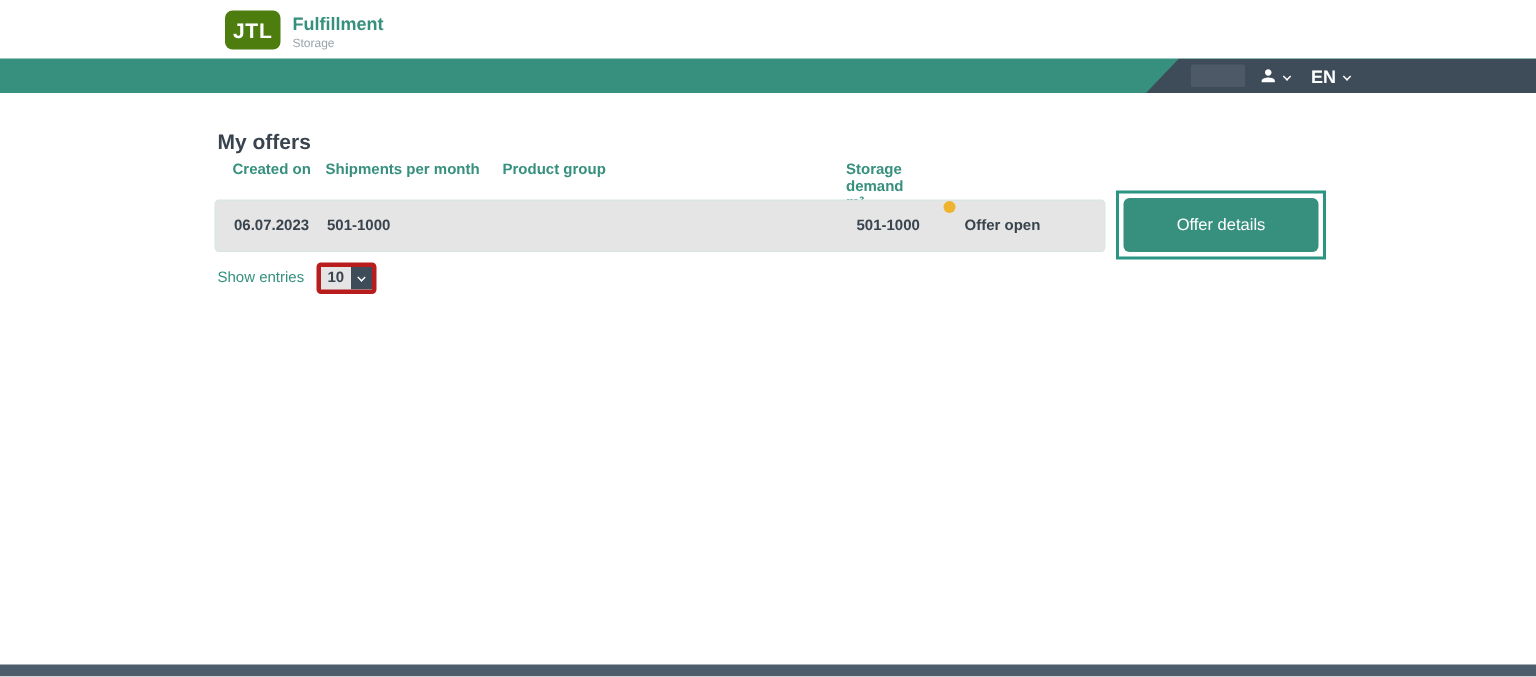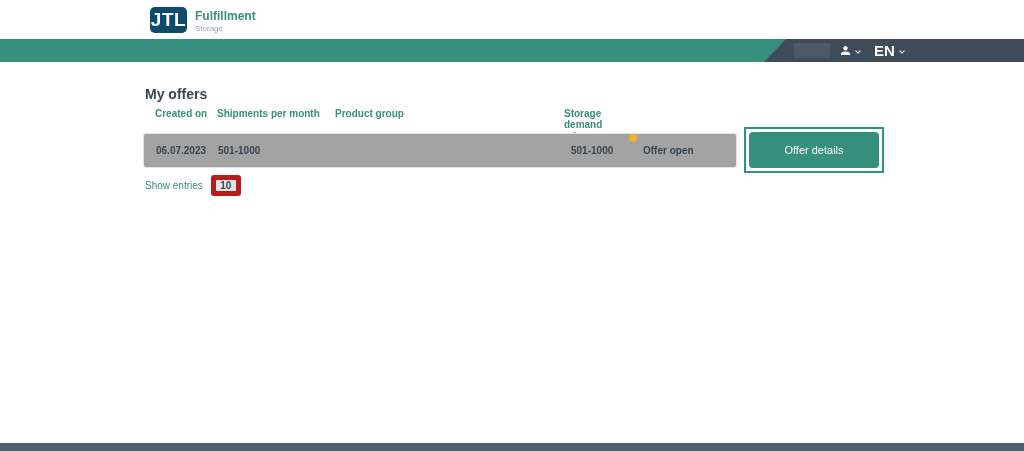--- a/index.html
+++ b/index.html
@@ -8,22 +8,22 @@
     position:relative;
     font-family:"Liberation Sans", sans-serif;
     background:#ffffff;
     overflow:hidden;
   }
 
   
   .header { position:absolute; top:0; left:0; width:1024px; height:39px; background:#ffffff; }
   .logo { position:absolute; left:150px; top:7px; display:flex; align-items:flex-start; }
   .logo-box {
-    width:37px; height:26px; background:#0c4a6e; border-radius:5px;
-    color:#ffffff; font-weight:bold; font-size:19px; letter-spacing:0.5px;
+    width:37px; height:26px; background:#4d7c0f; border-radius:5px;
+    color:#ffffff; font-weight:bold; font-size:14px; letter-spacing:0.5px;
     display:flex; align-items:center; justify-content:center;
   }
   .logo-text { margin-left:8px; padding-top:2px; }
   .logo-name { color:#37907E; font-weight:bold; font-size:12px; line-height:15px; }
   .logo-sub { color:#9AA3AA; font-size:8px; line-height:8px; margin-top:1px; }
 
   
   .navbar { position:absolute; top:39px; left:0; width:1024px; height:23px; background:#37907E; }
   .nav-items { position:absolute; left:157px; top:0; height:23px; display:flex; align-items:center; }
   .nav-item { color:#ffffff; font-size:11px; font-weight:bold; margin-right:15px; cursor:pointer; white-space:nowrap;margin-top:32px; }
@@ -33,33 +33,33 @@
     transform:rotate(45deg); margin-left:5px; vertical-align:2px;
   }
   .nav-right {
     position:absolute; right:0; top:0; height:23px; width:260px;
     background:#3E4B59;
     clip-path:polygon(22px 0, 100% 0, 100% 100%, 0 100%);
     display:flex; align-items:center; color:#ffffff;
   }
   .user-redacted { width:36px; height:15px; margin-left:30px; background:rgba(255,255,255,0.08); border-radius:1px; }
   .user-block { display:flex; align-items:center; margin-left:10px; cursor:pointer; }
-  .lang-block { display:flex; align-items:center; margin-left:14px; cursor:pointer; font-size:15px; font-weight:bold; }
+  .lang-block { display:flex; align-items:center; margin-left:14px; cursor:pointer; font-size:12px; font-weight:bold; }
 
   
   .page-title { position:absolute; left:145px; top:86px; font-size:14px; font-weight:bold; color:#39444E; }
 
   .thead { position:absolute; left:143px; top:108px; width:594px; height:24px; }
   .th { position:absolute; font-size:10px; font-weight:bold; color:#37907E; line-height:11px; }
   .th-1 { left:12px; }  .th-2 { left:74px; }  .th-3 { left:192px; }
   .th-4 { left:421px; width:52px; }  .th-5 { left:485px;margin-top:40px; }
 
   .trow {
     position:absolute; left:143px; top:133px; width:594px; height:35px;
-    border:1px solid #D9E6E2; border-radius:3px; background:#a3a3a3;
+    border:1px solid #D9E6E2; border-radius:3px; background:#e5e5e5;
   }
   .td { position:absolute; top:0; height:33px; line-height:33px; font-size:10px; font-weight:bold; color:#39444E; white-space:nowrap; }
   .td-1 { left:12px; }  .td-2 { left:74px; }  .td-3 { left:192px; }
   .td-4 { left:427px; } .td-5 { left:485px; display:flex; }
   .status-dot { width:8px; height:8px; border-radius:50%; background:#F0B32E; margin-right:6px; flex:0 0 auto; }
 
   
   .annotation-box {
     position:absolute; left:744px; top:127px; width:140px; height:46px;
     border:2px solid #2B9583; background:#ffffff;
@@ -69,21 +69,21 @@
     background:#37907E; border:none; border-radius:4px;
     color:#ffffff; font-size:11px; font-weight:normal;
     font-family:"Liberation Sans", sans-serif;
     display:flex; align-items:center; justify-content:center; cursor:pointer;
   }
 
   
   .show-entries { position:absolute; left:145px; top:175px; display:flex; align-items:center; }
   .show-entries-label { font-size:10px; color:#37907E; margin-right:8px; }
   .entries-select {
-    display:flex; height:21px; border:5px solid #b91c1c; border-radius:3px; overflow:hidden; cursor:pointer; background:#e5e5e5;flex-direction:column;
+    display:flex; height:21px; border:3px solid #b91c1c; border-radius:3px; overflow:hidden; cursor:pointer; background:#e5e5e5;
   }
   .entries-value { width:20px; font-size:10px; font-weight:bold; color:#39444E; display:flex; align-items:center; justify-content:center; }
   .entries-caret { width:14px; background:#3E4B59; color:#ffffff; display:flex; align-items:center; justify-content:center; }
   .entries-caret .chev { margin-left:0; vertical-align:0; margin-top:-2px; }
 
   
   .footer-bar { position:absolute; left:0; bottom:0; width:1024px; height:8px; background:#4E5D6C; }
 </style>
 </head>
 <body>

